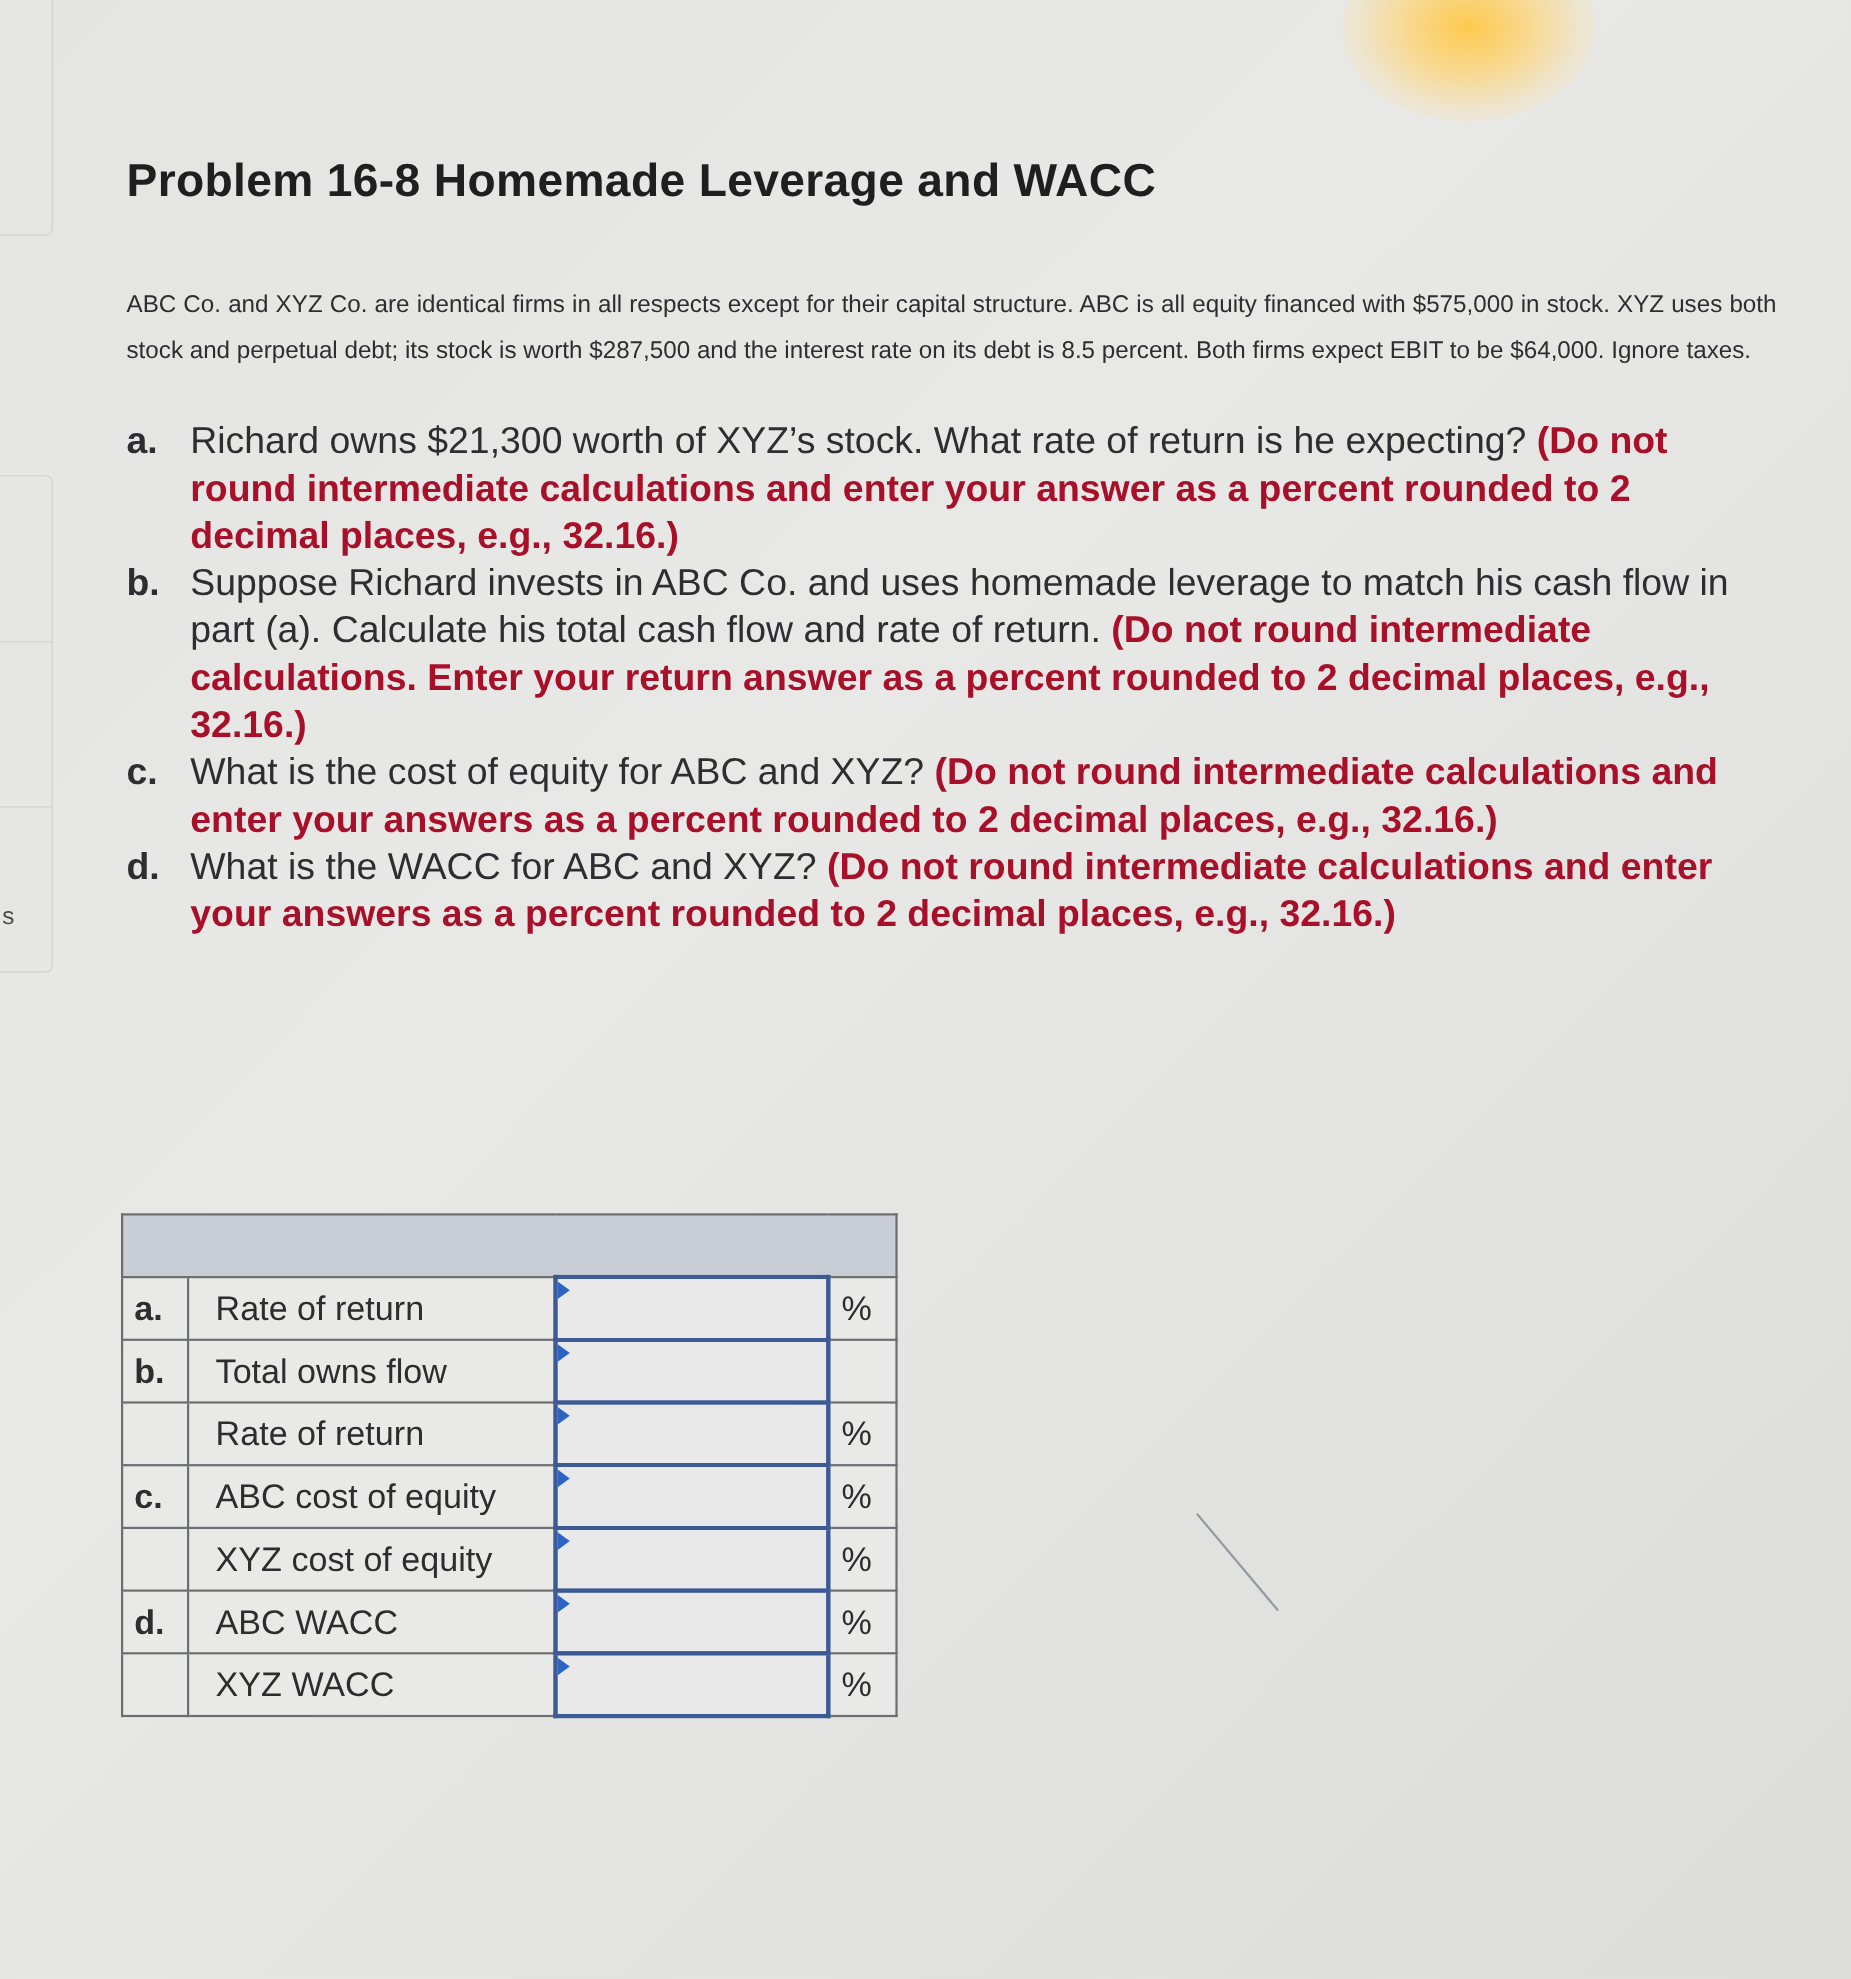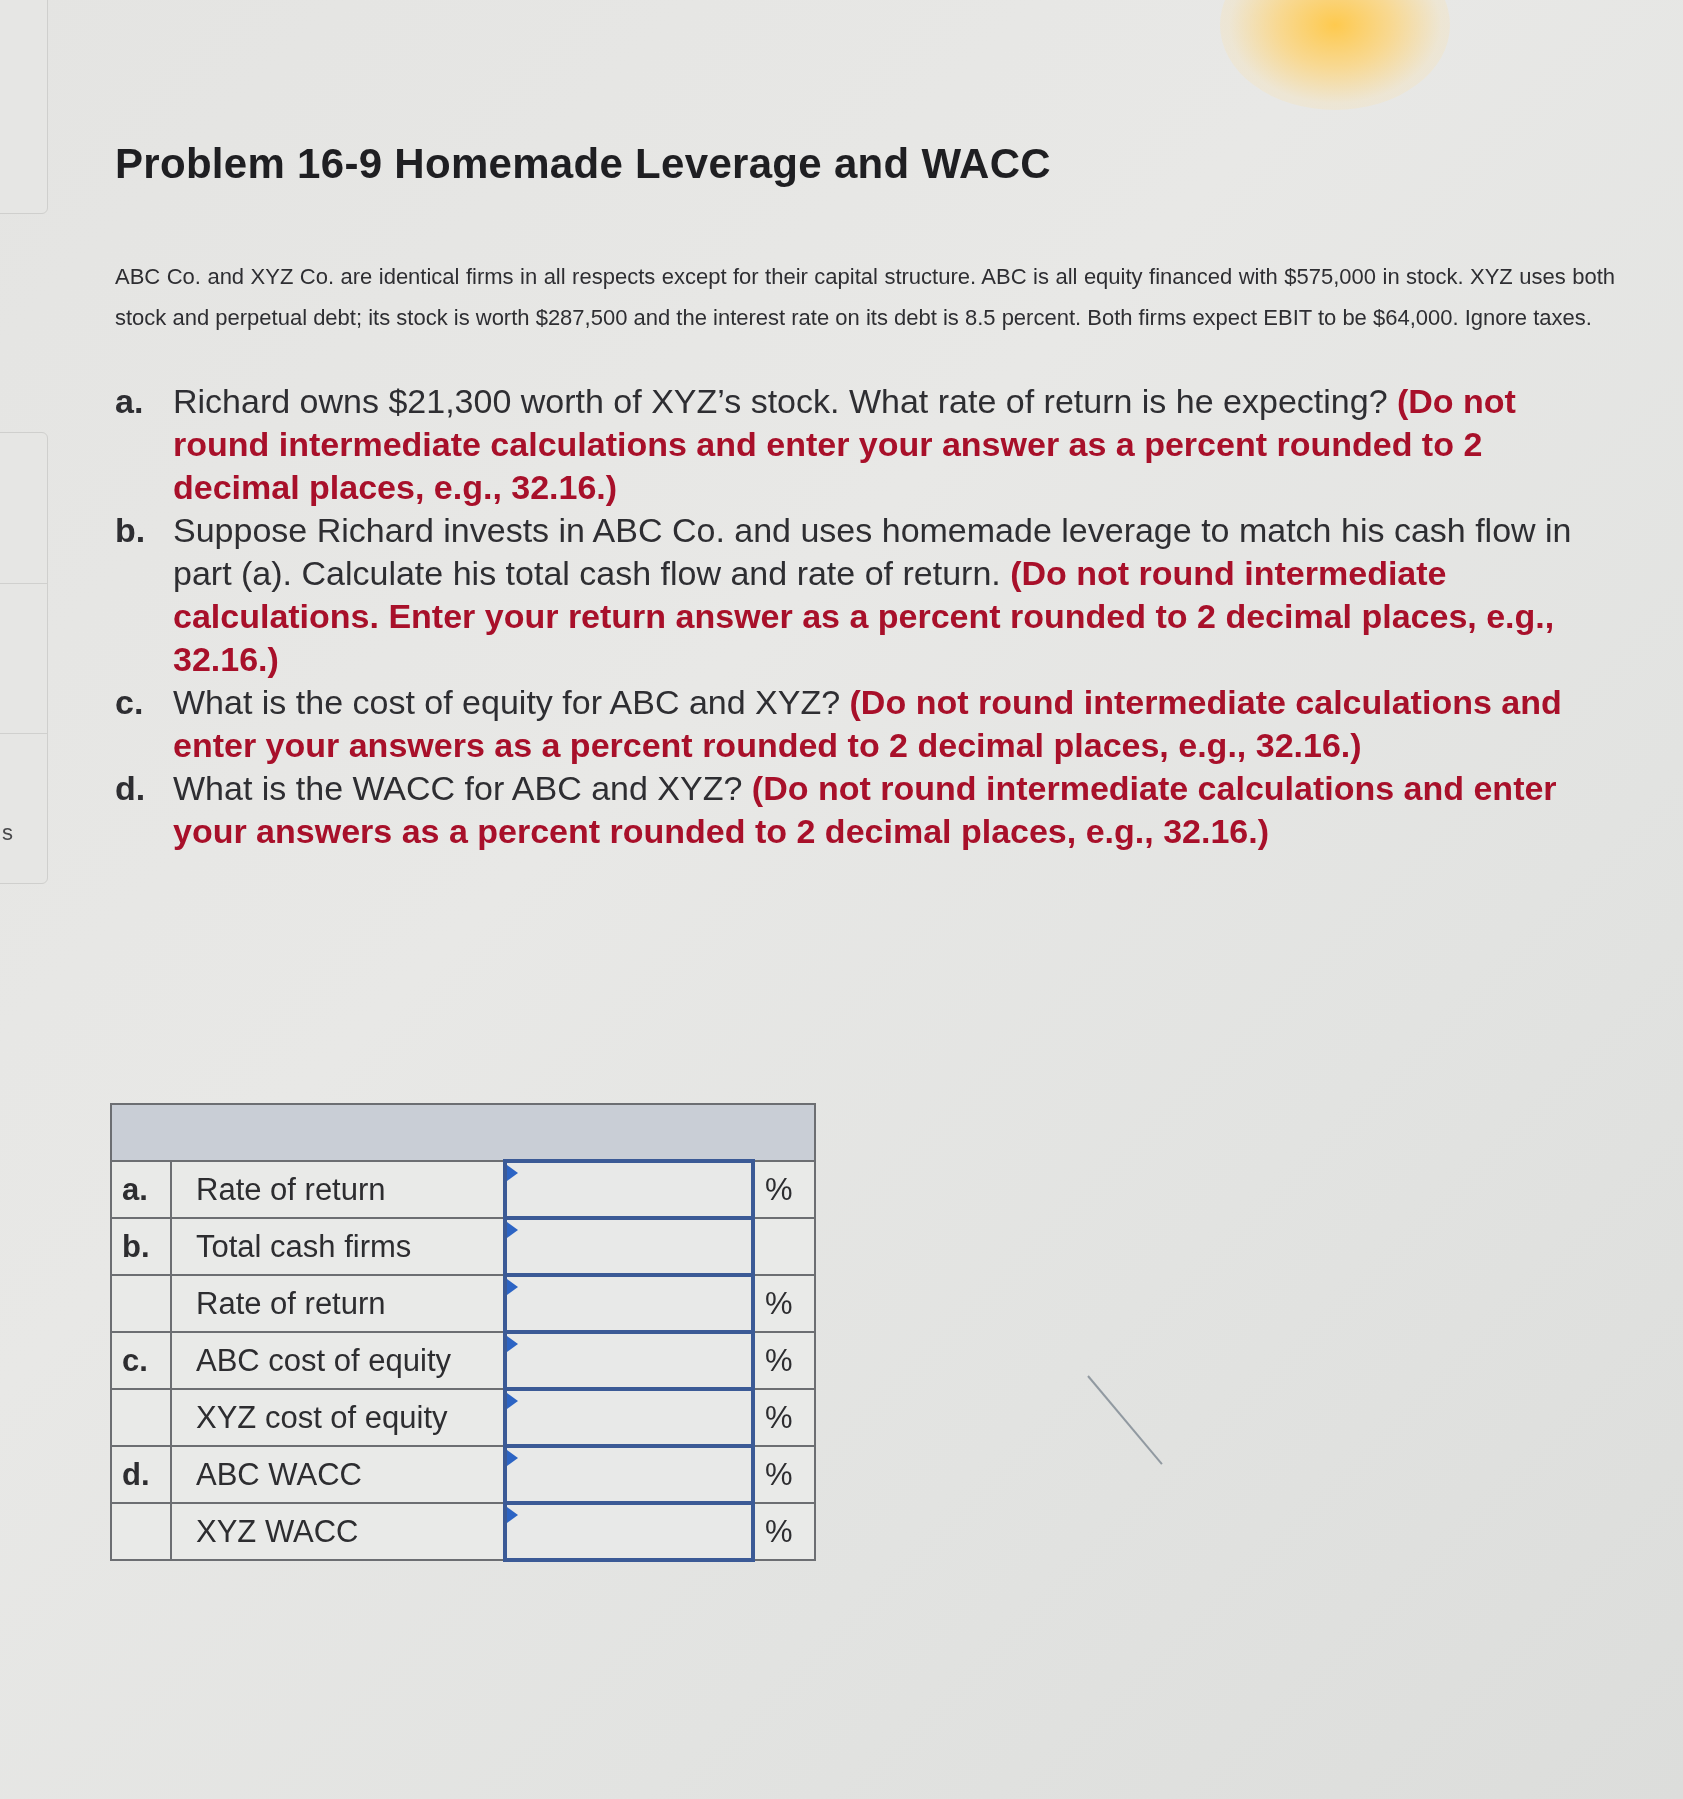--- a/index.html
+++ b/index.html
@@ -173,21 +173,21 @@
 <div class="glare"></div>
 
 <div class="left-panel top"></div>
 <div class="left-panel mid">
   <div class="divider" style="top:150px"></div>
   <div class="divider" style="top:300px"></div>
 </div>
 <div class="left-letter">s</div>
 
 <div class="content">
-  <h1 class="title">Problem 16-9 Homemade Leverage and WACC</h1>
+  <h1 class="title">Problem 16-8 Homemade Leverage and WACC</h1>
 
   <p class="intro">ABC Co. and XYZ Co. are identical firms in all respects except for their capital structure. ABC is all equity financed with $575,000 in stock. XYZ uses both stock and perpetual debt; its stock is worth $287,500 and the interest rate on its debt is 8.5 percent. Both firms expect EBIT to be $64,000. Ignore taxes.</p>
 
   <ol class="questions">
     <li>
       <span class="qletter">a.</span>
       <span class="qbody">
         <span>Richard owns $21,300 worth of XYZ’s stock. What rate of return is he expecting? </span><span class="red">(Do not round intermediate calculations and enter your answer as a percent rounded to 2 decimal places, e.g., 32.16.)</span>
       </span>
     </li>
@@ -221,21 +221,21 @@
     <td class="col-letter">a.</td>
     <td class="col-label">Rate of return</td>
     <td class="col-input">
       <span class="flag"></span>
       <input class="input-box" type="text" value="" style="">
     </td>
     <td class="col-unit">%</td>
   </tr>
   <tr>
     <td class="col-letter">b.</td>
-    <td class="col-label">Total cash firms</td>
+    <td class="col-label">Total owns flow</td>
     <td class="col-input">
       <span class="flag"></span>
       <input class="input-box" type="text" value="" style="">
     </td>
     <td class="col-unit"></td>
   </tr>
   <tr>
     <td class="col-letter"></td>
     <td class="col-label">Rate of return</td>
     <td class="col-input">

